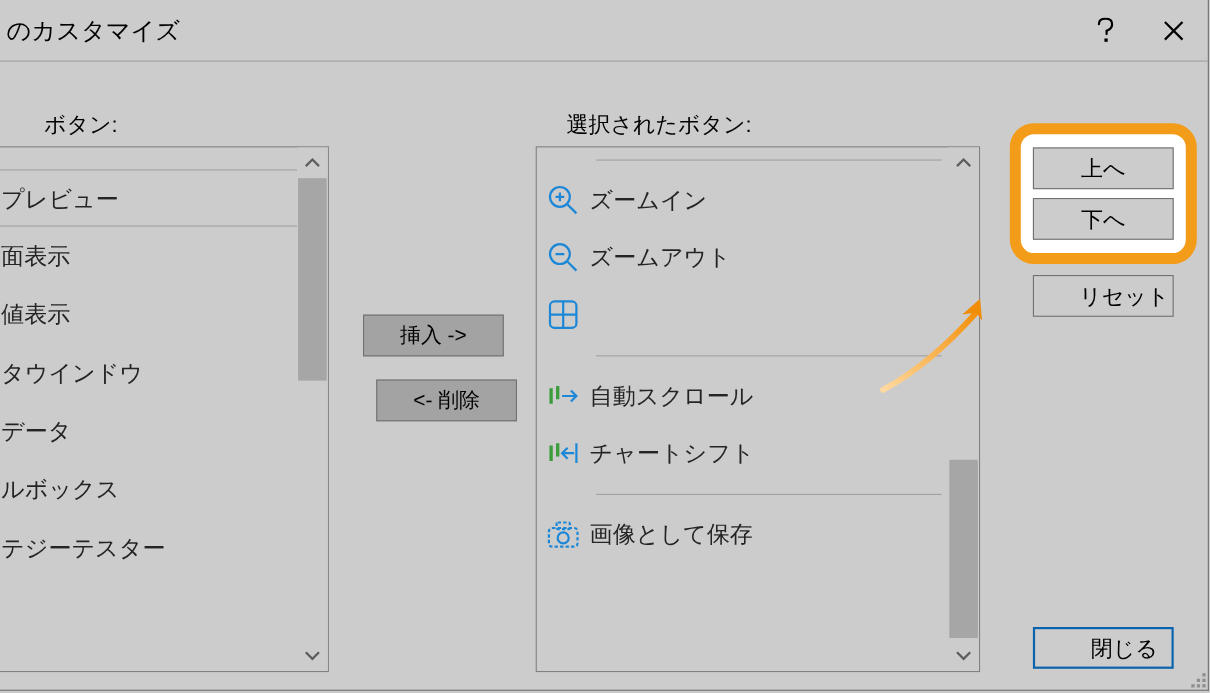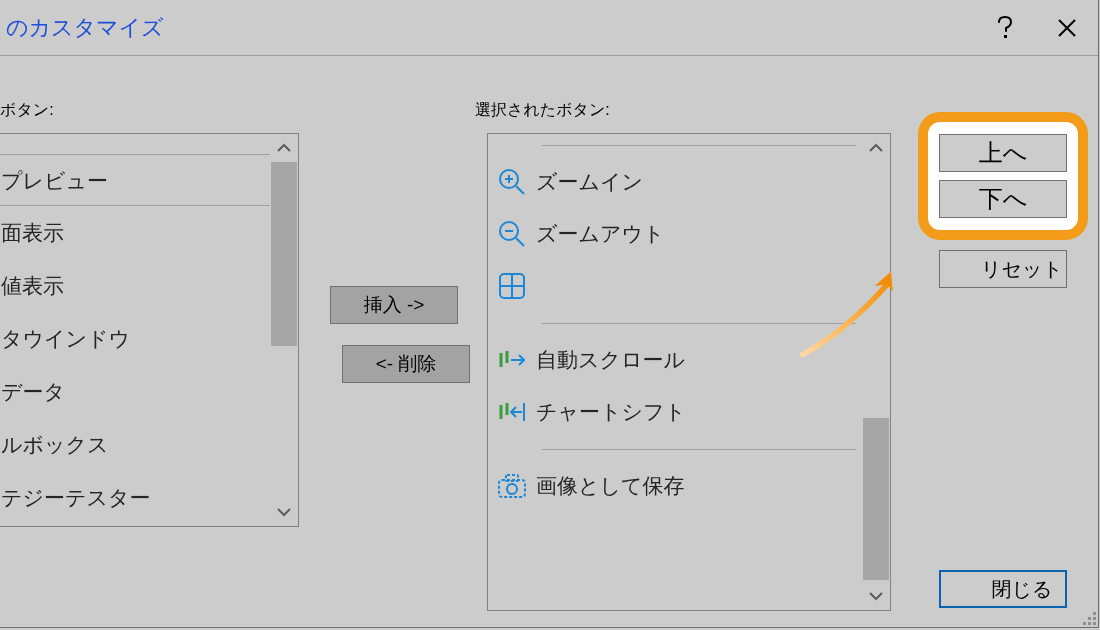--- a/index.html
+++ b/index.html
@@ -2,32 +2,32 @@
 <html><head>
   <meta charset="utf-8">
   <style>
     * { margin: 0; padding: 0; box-sizing: border-box; font-family: "Meiryo UI","Yu Gothic UI","Segoe UI",sans-serif; }
     body { background: #cccccc; width: 1100px; height: 630px; overflow: hidden; position: relative; }
 
     .window { position: absolute; left: 0; top: 0; width: 1099px; height: 628px; background: #cccccc; border-right: 1px solid #707070; border-bottom: 1px solid #707070; }
 
     
     .titlebar { height: 56px; display: flex; align-items: center; border-bottom: 1px solid #9f9f9f; }
-    .titlebar-title { font-size: 22px; color: #1d4ed8; padding-left: 6px; flex: 1; }
+    .titlebar-title { font-size: 22px; color: #000000; padding-left: 6px; flex: 1; }
     .titlebar-btn { width: 62px; height: 56px; display: flex; align-items: center; justify-content: center; font-size: 22px; color: #000; cursor: default; }
     .titlebar-btn svg { display:block; }
 
     
     .body { position: relative; width: 100%; height: calc(100% - 56px); }
-    .section-label { font-size: 16px; color: #000; position: absolute; }
+    .section-label { font-size: 20px; color: #000; position: absolute; padding-left: 40px; }
     .label-available { left: 0; top: 44px; }
     .label-selected  { left: 487; top: 44px; }
 
     .listbox { position: absolute; background: #cccccc; border: 1px solid #818181; }
-    .listbox.available { left: -1px; top: 77px; width: 300px; height: 394px; }
+    .listbox.available { left: -1px; top: 77px; width: 300px; height: 478px; }
     .listbox.selected  { left: 487px; top: 77px; width: 404px; height: 478px; }
 
     .scrollbar { position: absolute; right: 0; top: 0; width: 28px; height: 100%; background: #cccccc; }
     .scroll-arrow { width: 28px; height: 28px; display: flex; align-items: center; justify-content: center; color: #5c5c5c; }
     .scroll-arrow.up { position:absolute; top:0; }
     .scroll-arrow.down { position:absolute; bottom:0; }
     .scroll-thumb { position: absolute; left: 1px; width: 26px; background: #a6a6a6; }
 
     .list-items { position: absolute; left: 0; top: 0; right: 28px; bottom: 0; overflow: hidden; }
     .li { height: 53px; display: flex; align-items: center; font-size: 21px; color: #242424; }
@@ -48,21 +48,21 @@
     .mid-remove { left: 342px; top: 289px; }
 
     
     .right-btn { position: absolute; width: 128px; height: 38px; background: #cccccc; border: 1px solid #707070; font-size: 20px; color: #000; display:flex; align-items:center; justify-content:center;padding-left:38px;}
     .btn-reset { left: 939px; top: 194px; }
     .btn-close { left: 939px; top: 514px; border: 2px solid #0a64ad; }
 
     
     .highlight { position: absolute; left: 918px; top: 56px; width: 170px; height: 128px; border: 10px solid #f39c1a; border-radius: 22px; background: #fff; z-index: 1; }
     .highlight-inner { position: relative; width:100%; height:100%; }
-    .hi-btn { position:absolute; left: 11px; width: 128px; height: 38px; background:#cccccc; border:1px solid #707070; display:flex; align-items:center; justify-content:center; font-size:24px;}
+    .hi-btn { position:absolute; left: 11px; width: 128px; height: 38px; background:#cccccc; border:1px solid #707070; display:flex; align-items:center; justify-content:center; font-size:20px;}
     .hi-up { top: 12px; } .hi-down { top: 58px; }
 
     
     .anno-arrow { position:absolute; left: 795px; top: 212px; width: 120px; height: 90px; pointer-events:none; }
 
     
     .grip { position:absolute; right:2px; bottom:2px; width:16px; height:16px; }
     .grip span { position:absolute; width:3px; height:3px; background:#8f8f8f; }
 
     svg { display:block; }

